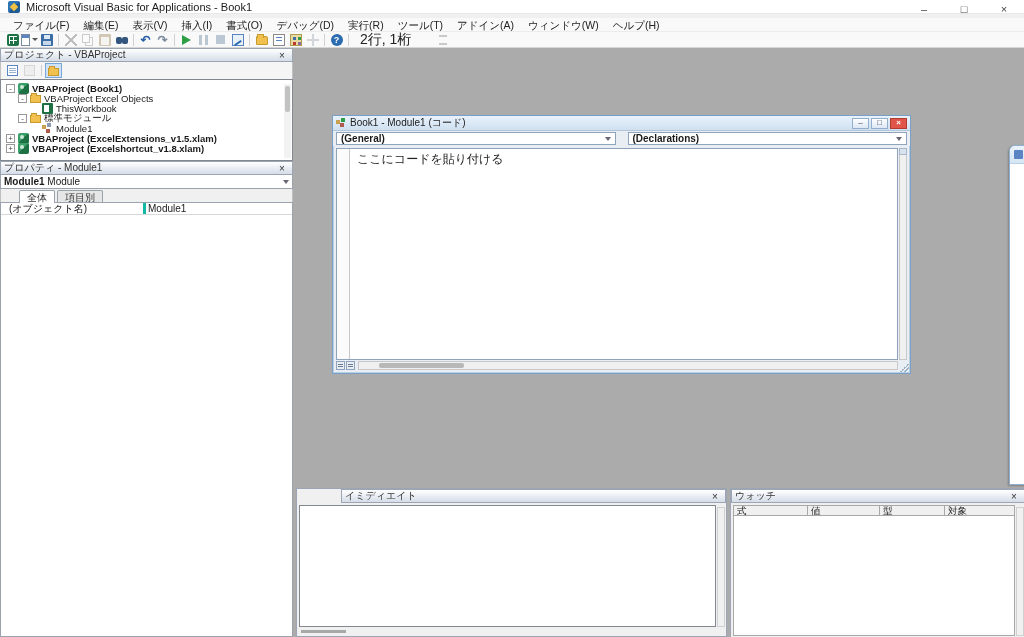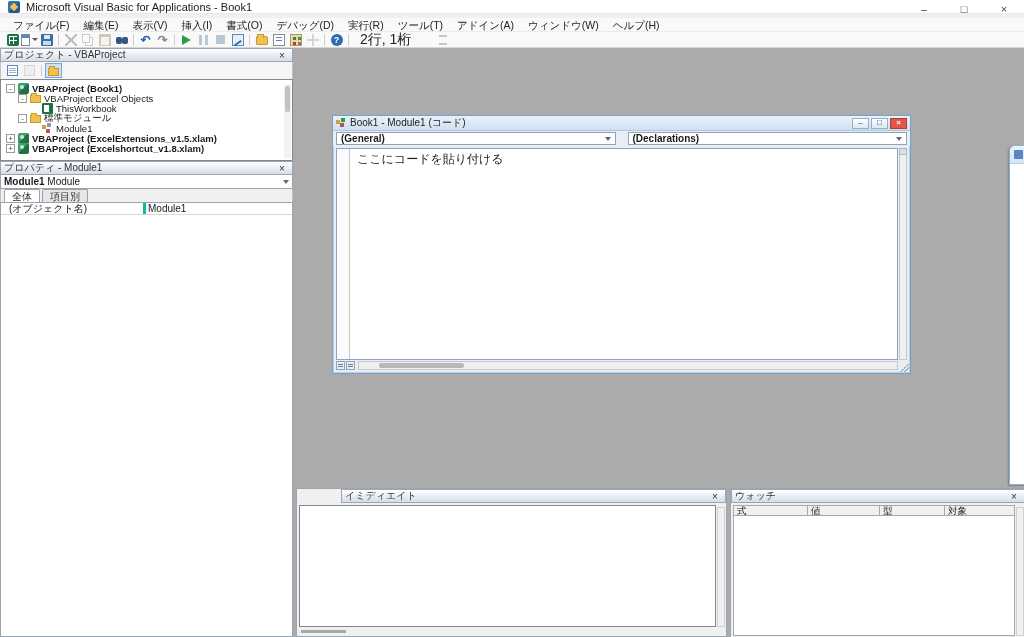--- a/index.html
+++ b/index.html
@@ -105,21 +105,21 @@
      linear-gradient(#c8a24e 0,#c8a24e 100%) 0 2px/4px 4px no-repeat,
      linear-gradient(#8a9ab0 0,#8a9ab0 100%) 5px 0/4px 4px no-repeat,
      linear-gradient(#b05a4e 0,#b05a4e 100%) 4px 6px/4px 4px no-repeat; }
   .tree-scroll { position:absolute; right:1px; top:4px; width:7px; bottom:2px; background:#f2f2f2; }
   .tree-thumb { position:absolute; left:1px; top:2px; width:5px; height:26px; background:#c2c2c2; border-radius:2px; }
 
   .properties-panel { position:absolute; left:0; top:113px; width:293px; bottom:0; display:flex; flex-direction:column; }
   .obj-combo { height:14px; margin:0; background:#fff; border:1px solid #9aa2ae; border-top:none; display:flex; align-items:center; padding:0 3px; font-size:10px; }
   .obj-combo .carrow { margin-left:auto; }
   .carrow { width:0; height:0; border-left:3px solid transparent; border-right:3px solid transparent; border-top:4px solid #667; }
-  .ptabs { height:14px; display:flex; align-items:flex-start; padding-left:3px; background:#f0f0f0; border-left:1px solid #c0c0c0; border-right:1px solid #c0c0c0; }
+  .ptabs { height:14px; display:flex; align-items:center; padding-left:18px; background:#f0f0f0; border-left:1px solid #c0c0c0; border-right:1px solid #c0c0c0; }
   .ptab { font-size:10px; padding:0 7px; height:13px; line-height:13px; border:1px solid #9aa2ae; border-bottom:none; border-radius:2px 2px 0 0; background:#e6e6e6; color:#333; margin-right:2px; }
   .ptab.active { background:#fff; position:relative; z-index:2; }
   .pgrid { flex:1; background:#fff; border:1px solid #9aa2ae; margin-top:-1px; position:relative; z-index:1; }
   .pgrid-row { display:flex; height:12px; border-bottom:1px solid #d8d8d8; font-size:10px; }
   .pgrid-name { width:145px; border-right:3px solid #14b8a6; padding:0 8px; line-height:12px; }
   .pgrid-value { flex:1; padding:0 2px; line-height:12px; }
 
   
   .mdi { position:absolute; left:293px; top:48px; right:0; bottom:0; background:#ababab; }
 

